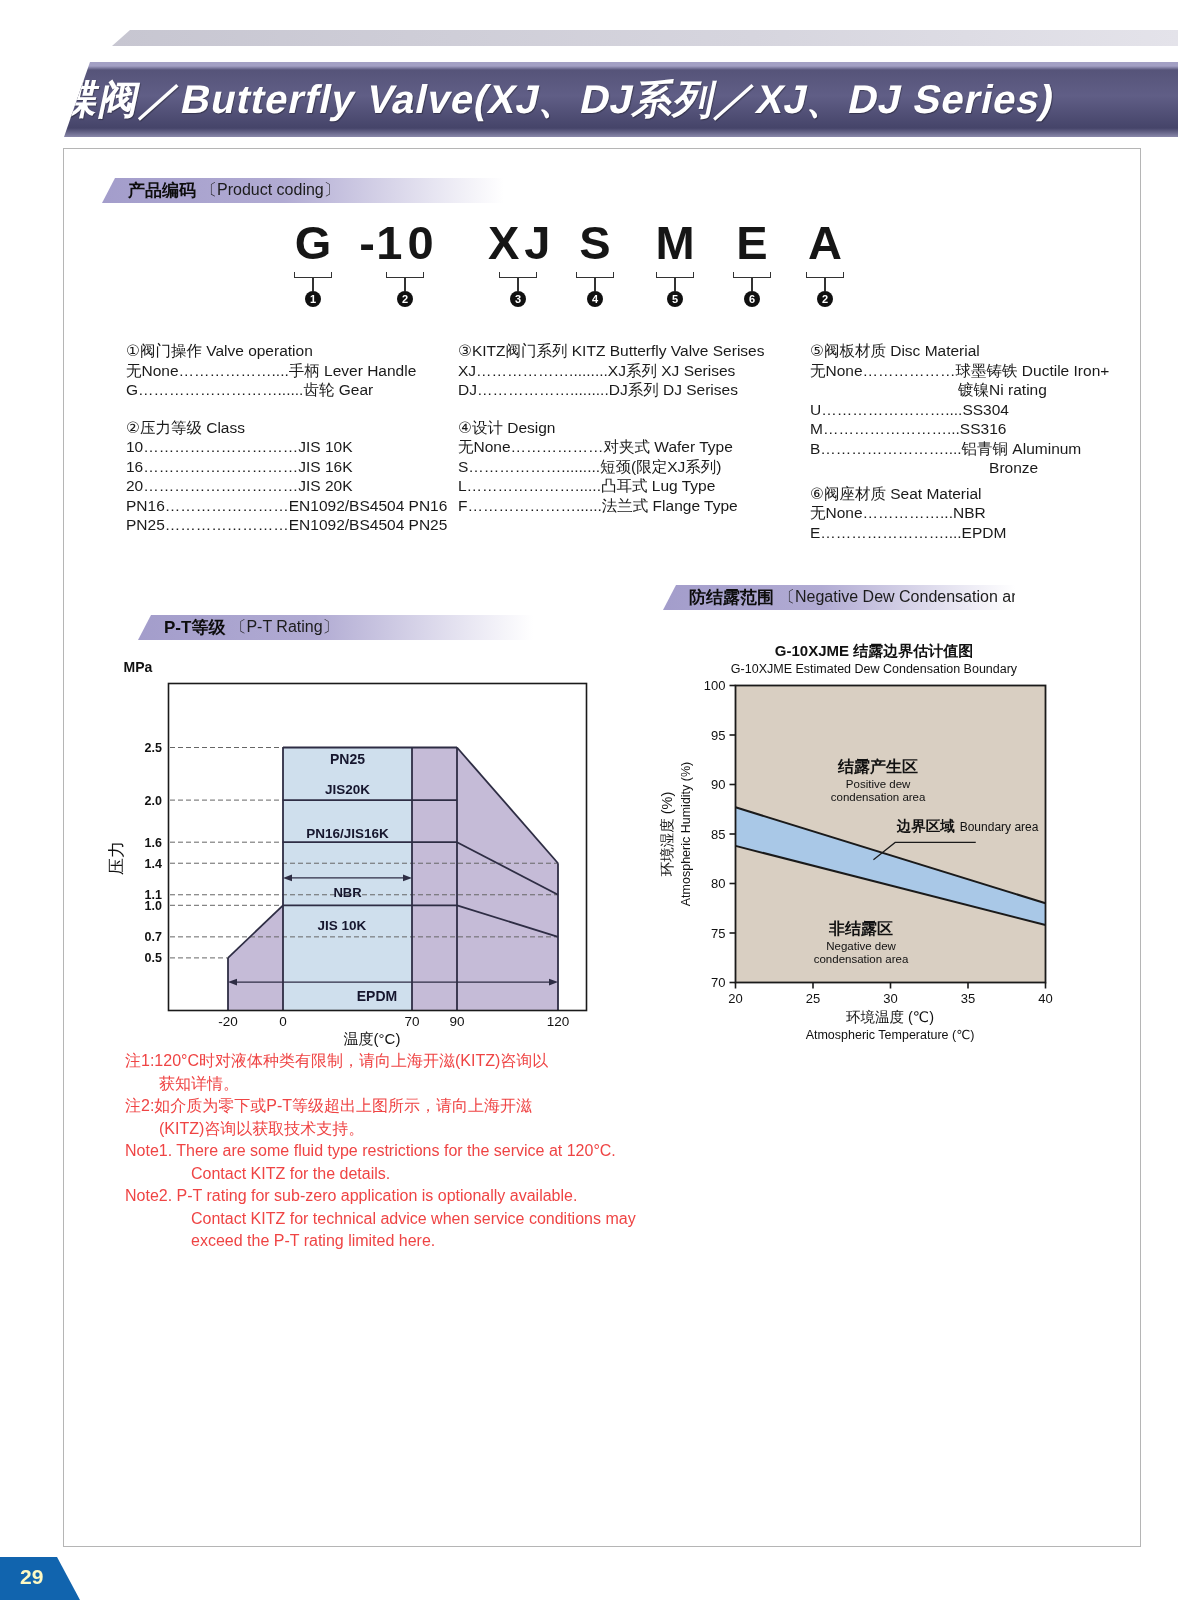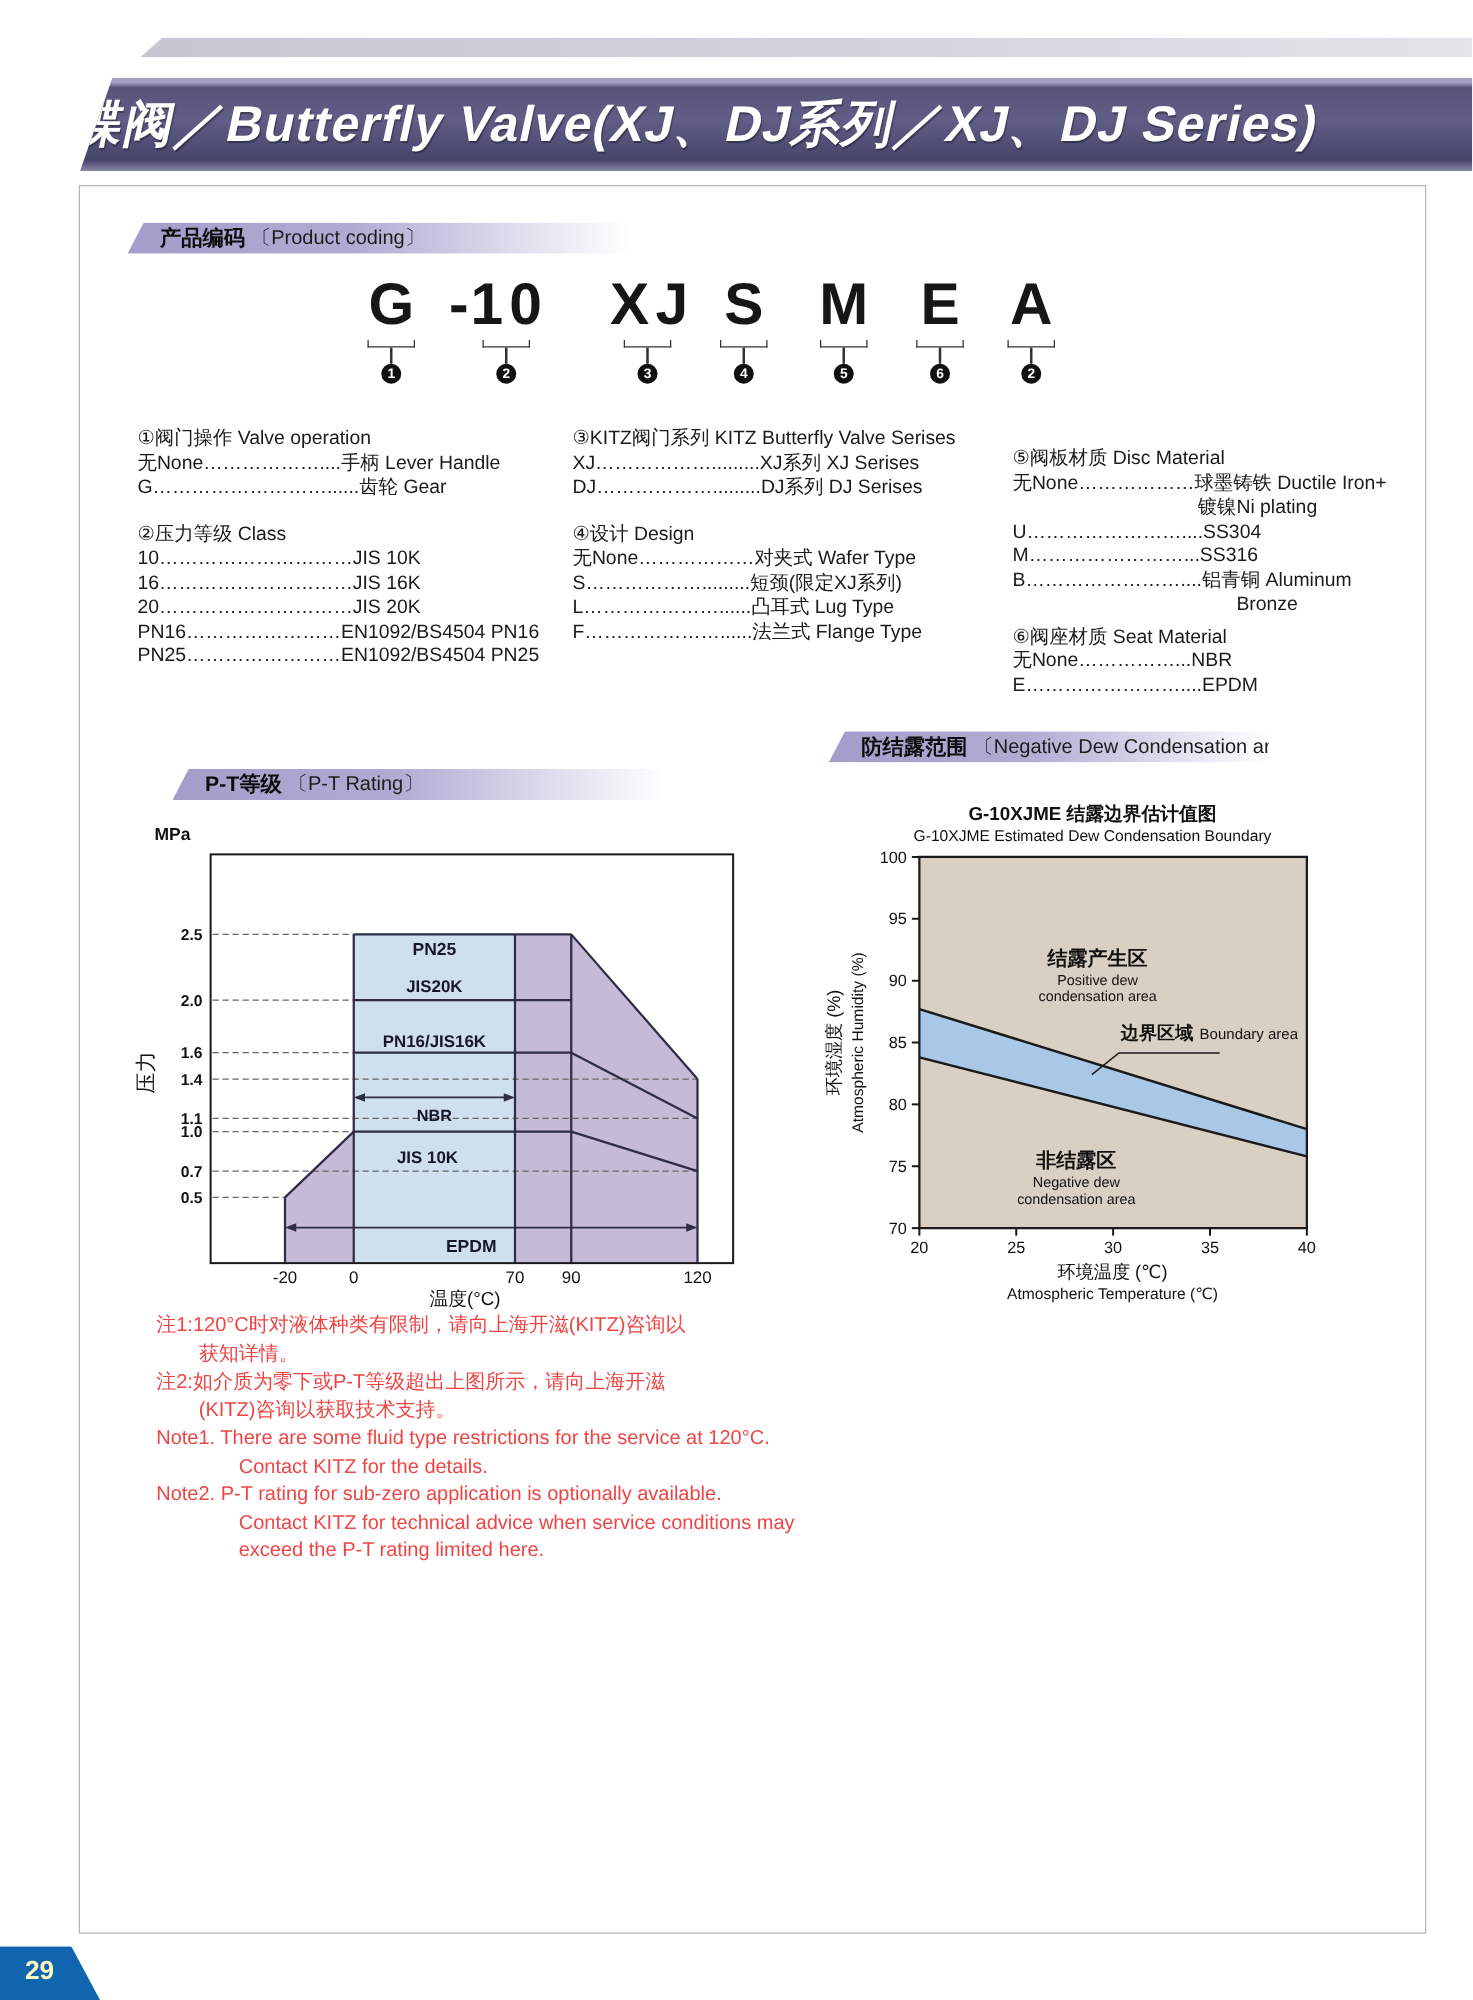--- a/index.html
+++ b/index.html
@@ -109,21 +109,21 @@
         <div class="badge">6</div>
       </div>
       <div style="left:795px;" class="seg">
         <div class="code">A</div>
         <div class="bracket"></div>
         <div class="stem"></div>
         <div class="badge">2</div>
       </div>
     </div>
   <div id="coding-columns">
-      <div style="left:110px;width:345px;" class="optcol">
+      <div style="left:126px;width:345px;" class="optcol">
         <div class="optblock">
           <div class="opttitle">①阀门操作 Valve operation</div>
           <div class="optrow">无None………………....手柄 Lever Handle</div>
           <div class="optrow">G………………………......齿轮 Gear</div>
         </div>
         <div class="optblock">
           <div class="opttitle">②压力等级 Class</div>
           <div class="optrow">10…………………………JIS 10K</div>
           <div class="optrow">16…………………………JIS 16K</div>
           <div class="optrow">20…………………………JIS 20K</div>
@@ -138,25 +138,25 @@
           <div class="optrow">DJ……………….........DJ系列 DJ Serises</div>
         </div>
         <div class="optblock">
           <div class="opttitle">④设计 Design</div>
           <div class="optrow">无None………………对夹式 Wafer Type</div>
           <div class="optrow">S……………….........短颈(限定XJ系列)</div>
           <div class="optrow">L…………………......凸耳式 Lug Type</div>
           <div class="optrow">F…………………......法兰式 Flange Type</div>
         </div>
       </div>
-      <div style="left:810px;width:345px;margin-top:16px;" class="optcol c3">
+      <div style="left:810px;width:345px;" class="optcol c3">
         <div class="optblock">
           <div class="opttitle">⑤阀板材质 Disc Material</div>
           <div class="optrow">无None………………球墨铸铁 Ductile Iron+</div>
-          <div class="optrow">　　　　　　　　　  镀镍Ni plating</div>
+          <div class="optrow">　　　　　　　　　  镀镍Ni rating</div>
           <div class="optrow">U……………………....SS304</div>
           <div class="optrow">M……………………...SS316</div>
           <div class="optrow">B……………………....铝青铜 Aluminum</div>
           <div class="optrow">　　　　　　　　　　　  Bronze</div>
         </div>
         <div class="optblock">
           <div class="opttitle">⑥阀座材质 Seat Material</div>
           <div class="optrow">无None……………...NBR</div>
           <div class="optrow">E……………………....EPDM</div>
         </div>

